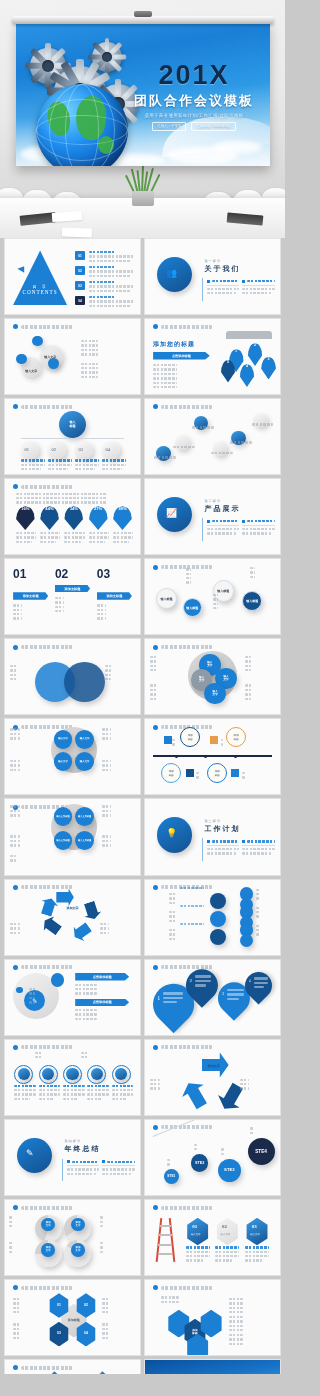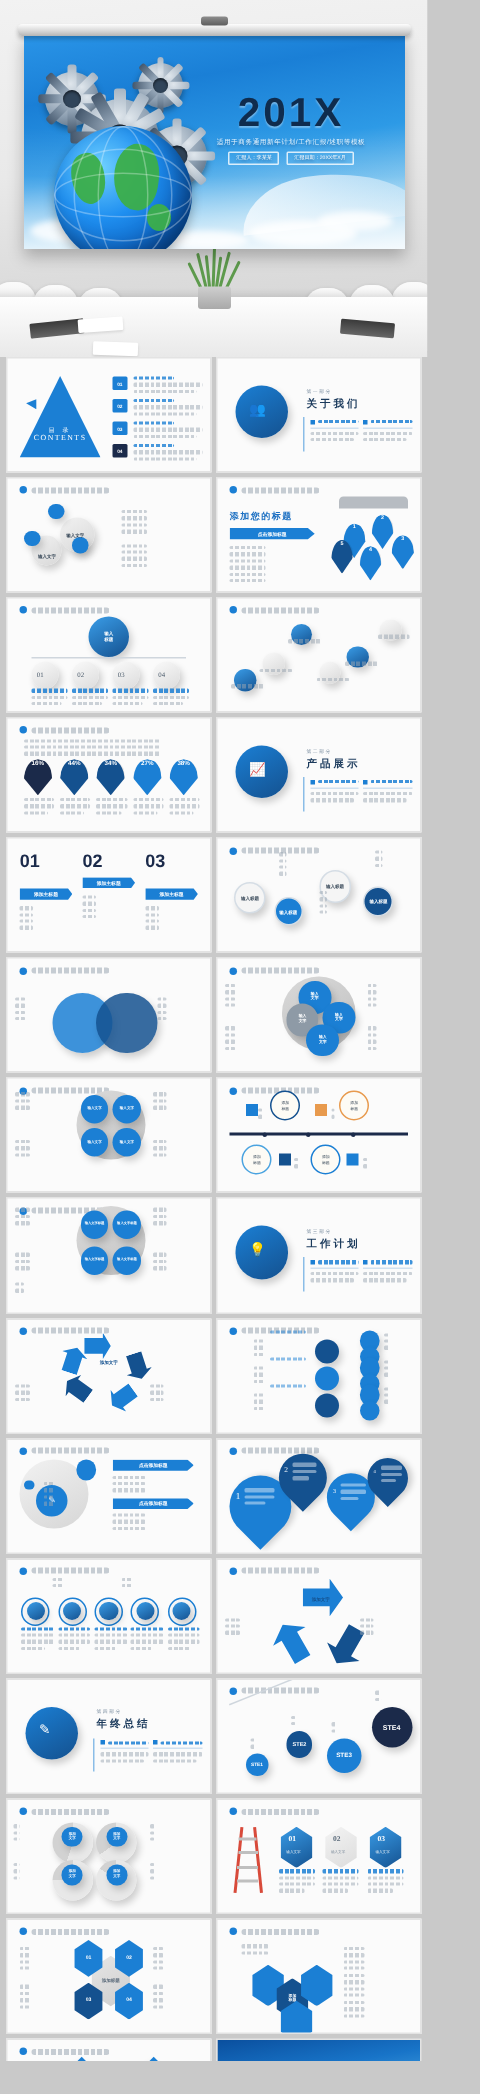--- a/index.html
+++ b/index.html
@@ -173,20 +173,21 @@
           <div class="land l3"></div>
           <div class="meridian m1"></div>
           <div class="meridian m2"></div>
           <div class="meridian m3"></div>
           <div class="meridian m4"></div>
         </div>
       </div>
 
       <div class="hero-tx">
         <div class="hero-year">201X</div>
+        <div class="hero-title">团队合作会议模板</div>
         <div class="hero-sub">适用于商务通用新年计划/工作汇报/述职等模板</div>
         <div class="hero-meta">
           <span>汇报人：李某某</span>
           <span>汇报日期：20XX年X月</span>
         </div>
       </div>
     </div>
 
     <div class="table-area">
       <div class="chair" style="left:-6px;  top:22px;"></div>

